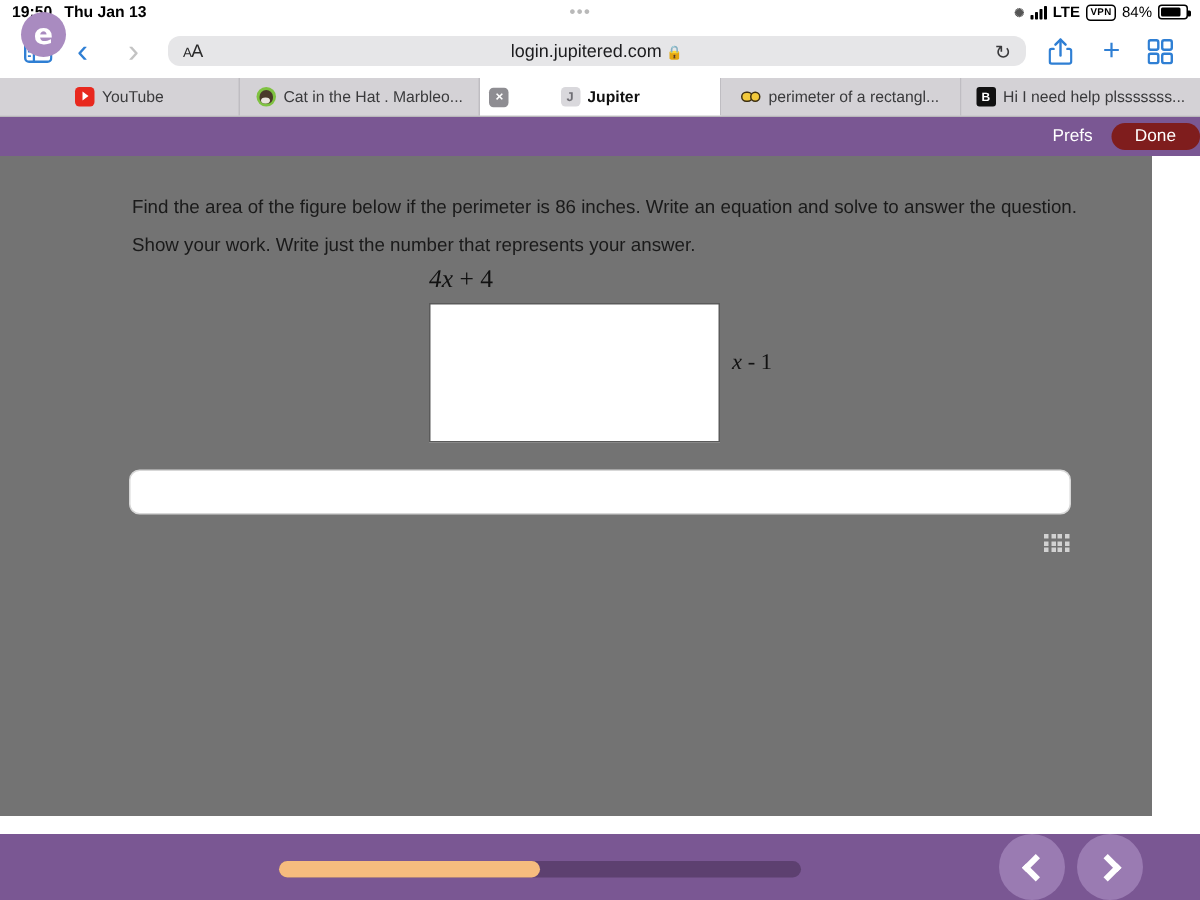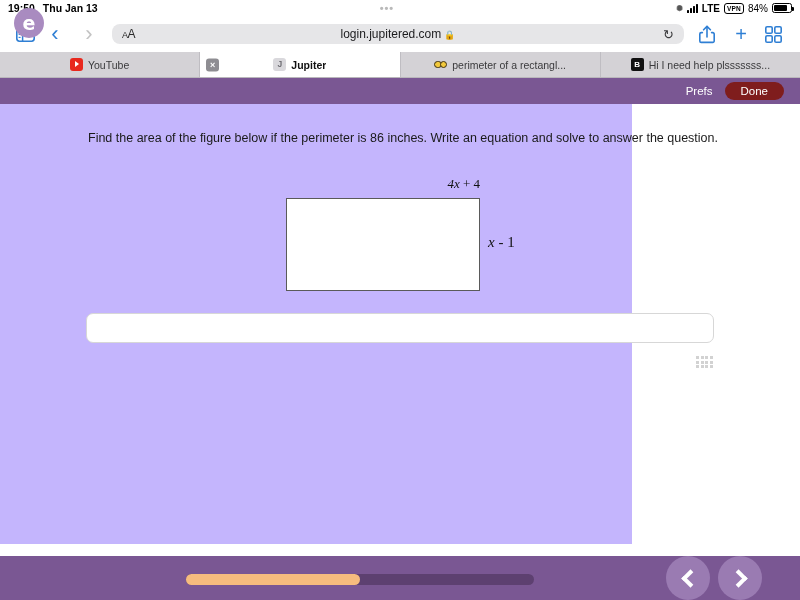--- a/index.html
+++ b/index.html
@@ -103,38 +103,38 @@
     background:#f2c93c; border:1.2px solid #3d2f12; border-radius:50%;
   }
   .fav-eyes::before{left:0;} .fav-eyes::after{right:0;}
   .fav-b { background:#111; border-radius:2px; color:#fff; font-size:8px;
     font-weight:bold; line-height:13px; text-align:center; }
 
   
   .jheader {
     position: absolute; top: 78px; left: 0; width: 800px; height: 26px;
     background: #7a5793; display: flex; align-items: center;
-    justify-content: flex-end; padding-right: 16px; gap: 12px;
+    justify-content: flex-end; gap: 12px;
   }
   .prefs { color: #ffffff; font-size: 11.5px; }
   .done {
     background: #7f1d1d; color: #ffffff; font-size: 11.5px;
     border-radius: 11px; padding: 3px 16px;
   }
 
   
-  .content { position: absolute; top: 104px; left: 0; width: 632px; height: 440px; background: #c4b5fd; }
+  .content { position: absolute; top: 104px; left: 0; width: 768px; height: 440px; background: #737373; }
   .qtext {
     position: absolute; left: 88px; top: 22px; width: 640px;
     font-size: 12.5px; color: #1a1a1a; line-height: 25px;
   }
   .figure { position: absolute; left: 286px; top: 72px; }
   .fig-top {
-    text-align: right; font-family: "Liberation Serif", serif;
-    font-size: 13px; font-style: italic; color: #111; margin-bottom: 6px;
+    text-align: left; font-family: "Liberation Serif", serif;
+    font-size: 17px; font-style: italic; color: #111; margin-bottom: 6px;
   }
   .fig-top .op { font-style: normal; }
   .rect {
     width: 194px; height: 93px; border: 1.5px solid #5a5a5a; background: #fff;
   }
   .fig-right {
     position: absolute; left: 202px; top: 58px;
     font-family: "Liberation Serif", serif; font-size: 15px;
     font-style: italic; color: #111; white-space: nowrap;
   }
@@ -244,20 +244,24 @@
         <rect x="9.8" y="9.8" width="6.4" height="6.4" rx="1.3" fill="none" stroke="#2f7fd4" stroke-width="1.6"></rect>
       </svg>
     </div>
   </div>
 
   <div class="tabstrip">
     <div class="tab">
       <span class="favicon fav-yt"></span>
       <span class="label">YouTube</span>
     </div>
+    <div class="tab">
+      <span class="favicon fav-cat"></span>
+      <span class="label">Cat in the Hat . Marbleo...</span>
+    </div>
     <div class="tab active">
       <span class="tabclose">×</span>
       <span class="favicon fav-j">J</span>
       <span class="label">Jupiter</span>
     </div>
     <div class="tab">
       <span class="favicon fav-eyes"></span>
       <span class="label">perimeter of a rectangl...</span>
     </div>
     <div class="tab">
@@ -267,20 +271,21 @@
   </div>
 
   <div class="jheader">
     <span class="prefs">Prefs</span>
     <span class="done">Done</span>
   </div>
 
   <div class="content">
     <div class="qtext">
       <div>Find the area of the figure below if the perimeter is 86 inches. Write an equation and solve to answer the question.</div>
+      <div>Show your work. Write just the number that represents your answer.</div>
     </div>
 
     <div class="figure">
       <div class="fig-top">
         <span>4x</span><span class="op"> + </span><span class="op">4</span>
       </div>
       <div class="rect"></div>
       <div class="fig-right">
         <span>x</span><span class="op"> - </span><span class="op">1</span>
       </div>

